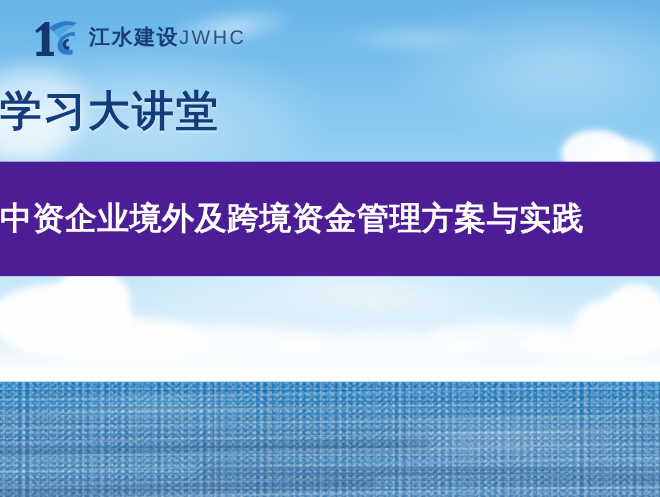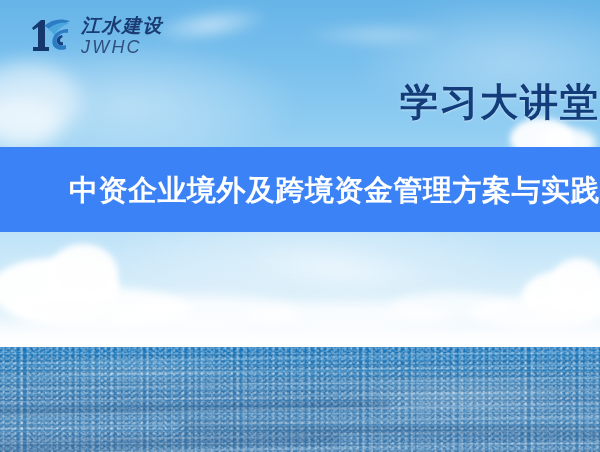--- a/index.html
+++ b/index.html
@@ -295,24 +295,23 @@
     align-items: center;
     gap: 7px;
   }
   .logo-mark {
     width: 46px;
     height: 40px;
     display: block;
   }
   .logo-text {
     display: flex;
-    flex-direction: column;
+    flex-direction: row;
     justify-content: center;
     line-height: 1;
-    font-style: italic;
   }
   .logo-cn {
     font-family: "Liberation Serif", "DejaVu Serif", serif;
     font-weight: bold;
     font-size: 19px;
     letter-spacing: 1.5px;
     color: #1a3c72;
     margin-bottom: 3px;
   }
   .logo-en {
@@ -320,39 +319,39 @@
     font-size: 18px;
     letter-spacing: 2.2px;
     color: #2f4f7d;
   }
 
   
   .main-title {
     position: absolute;
     left: 0; top: 78px;
     width: 600px;
-    text-align: right;
+    text-align: left;
     font-family: "Liberation Serif", "DejaVu Serif", serif;
     font-weight: bold;
     font-size: 38px;
     line-height: 48px;
     letter-spacing: 2px;
     color: #123c7a;
     text-shadow: 0 1px 2px rgba(255,255,255,0.45);
   }
 
   .subtitle-banner {
     position: absolute;
     left: 0; top: 147px;
     width: 600px;
-    height: 85px;
-    background: #3b82f6;
+    height: 104px;
+    background: #4c1d95;
     display: flex;
     align-items: center;
-    justify-content: flex-end;
+    justify-content: flex-start;
   }
   .subtitle-text {
     font-family: "Liberation Sans", "DejaVu Sans", sans-serif;
     font-weight: bold;
     font-size: 29px;
     line-height: 34px;
     letter-spacing: 0.5px;
     color: #ffffff;
     white-space: nowrap;
   }

